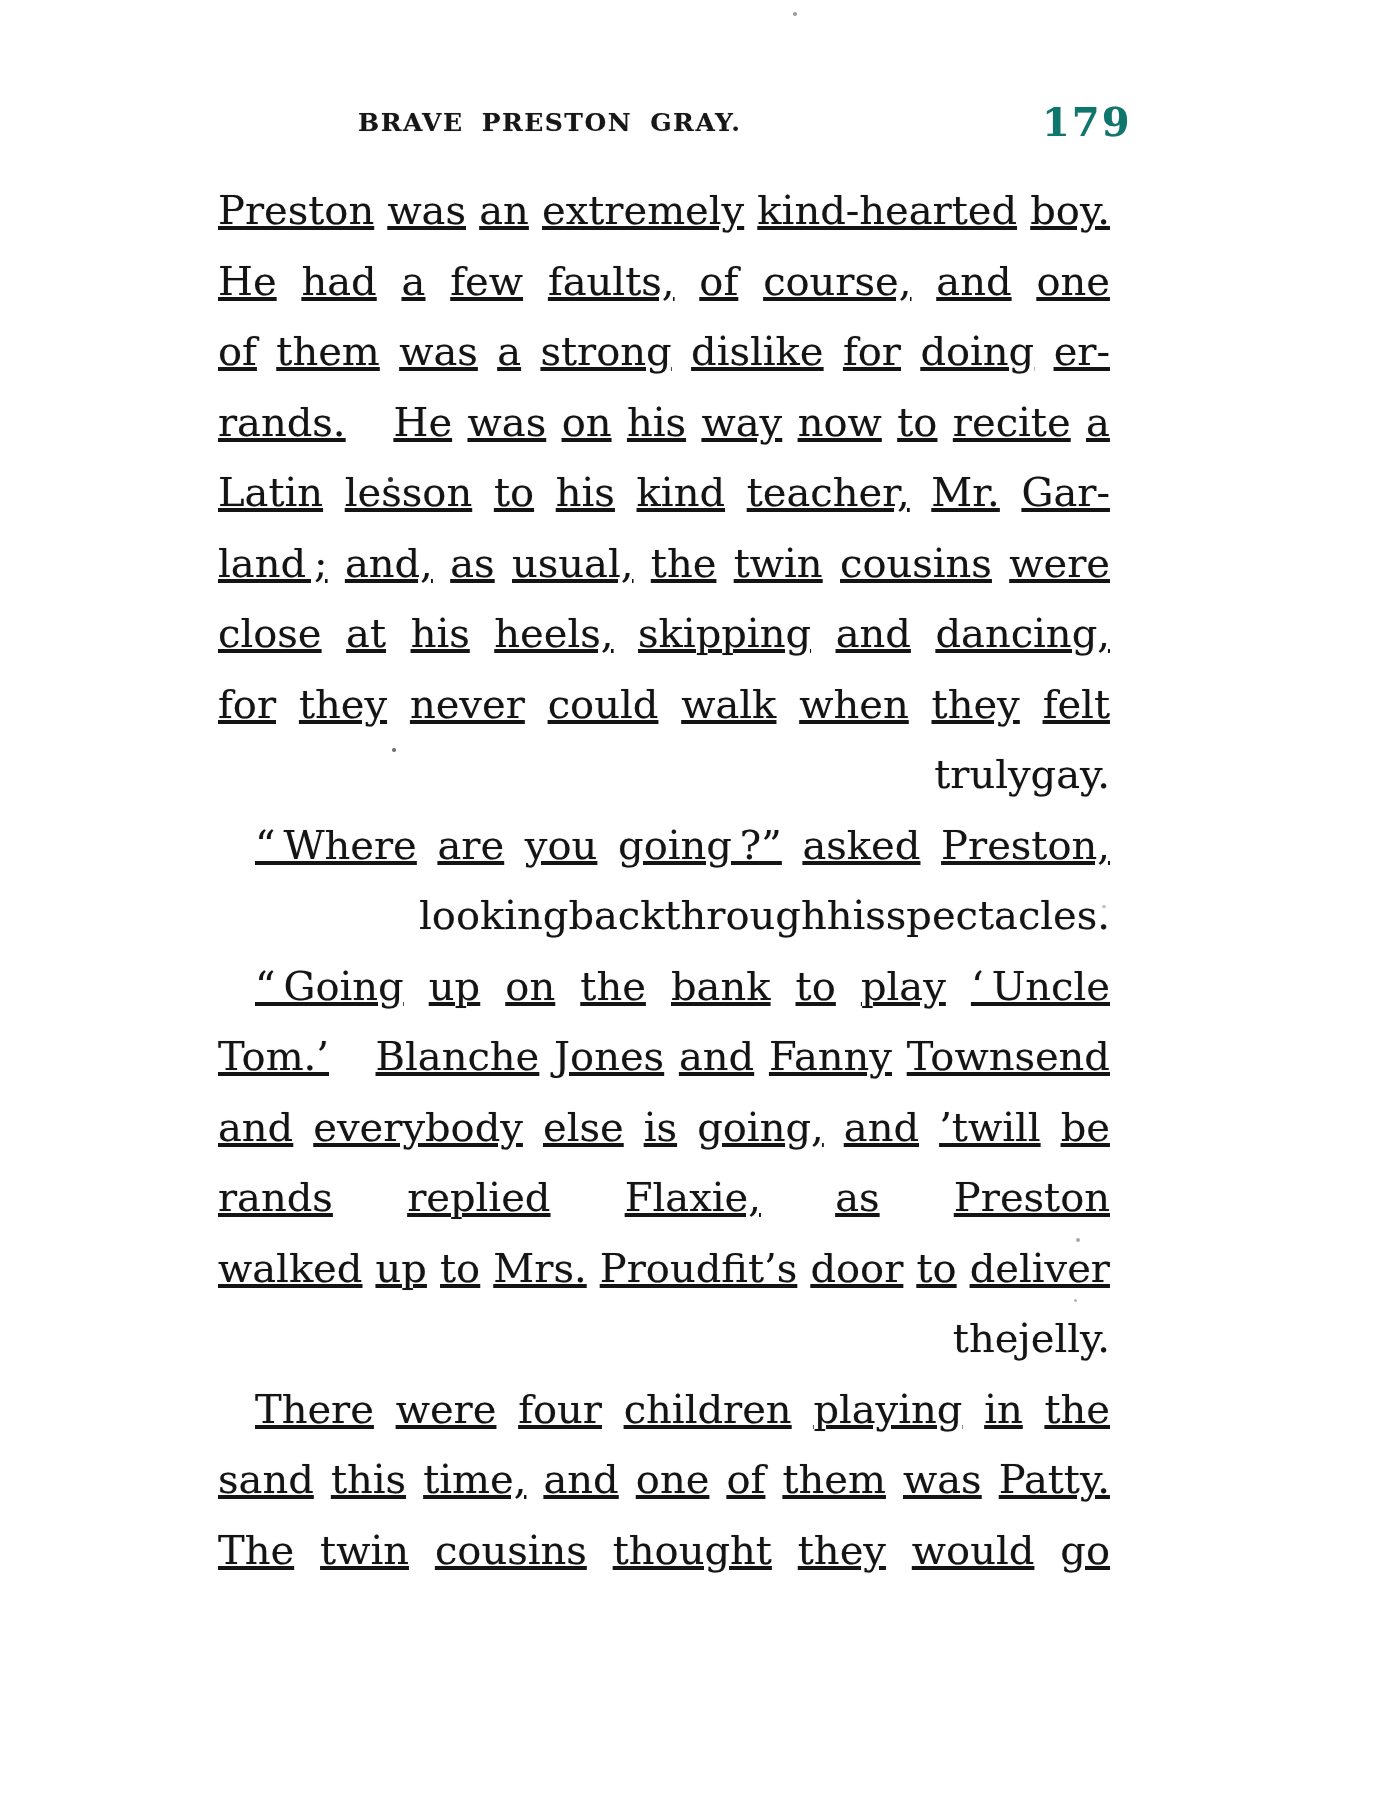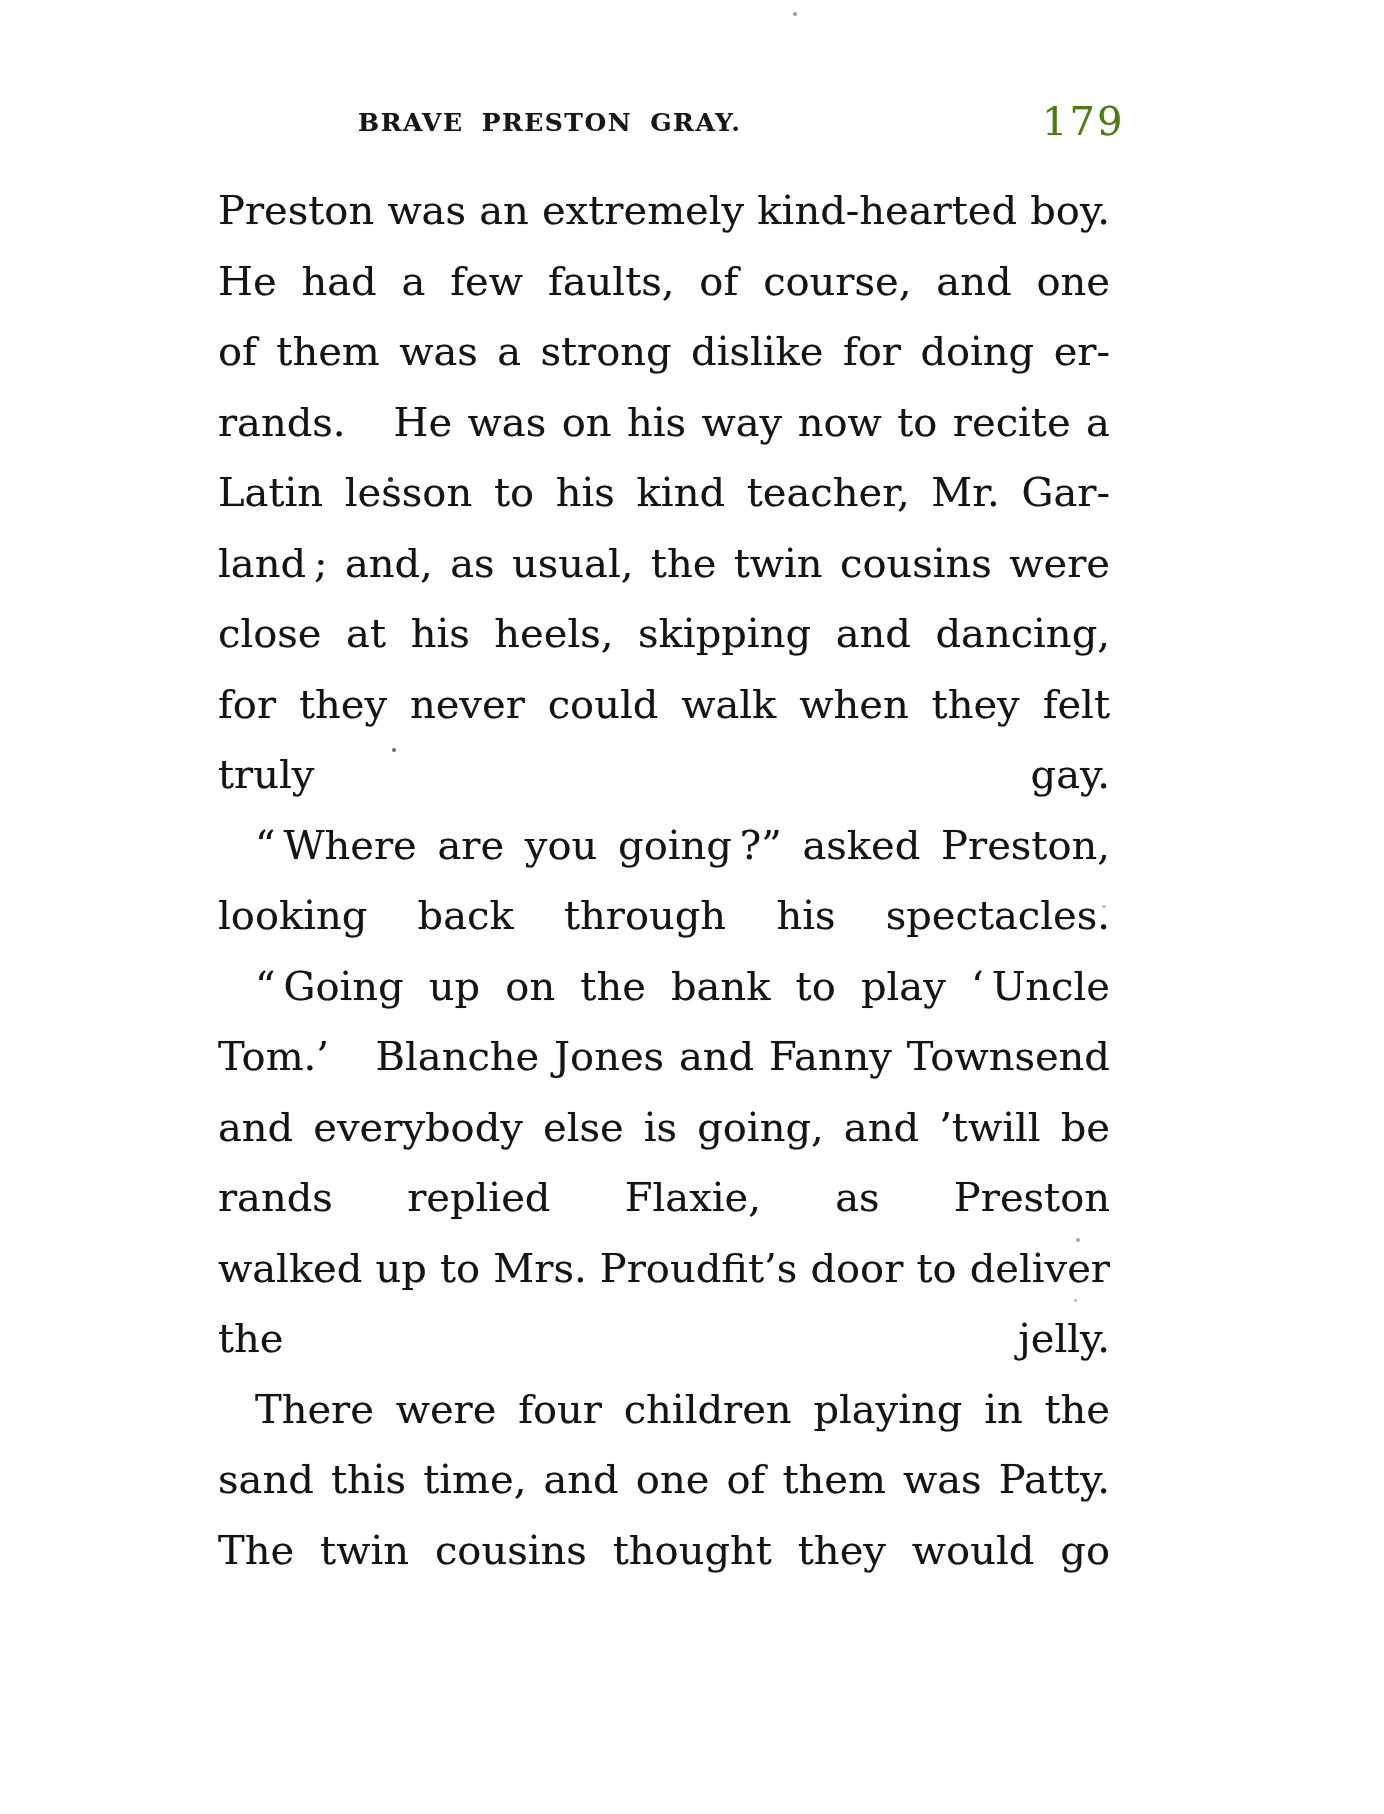--- a/index.html
+++ b/index.html
@@ -16,33 +16,33 @@
   .running-head { position: absolute; left: 0; top: 0; width: 100%; height: 160px; }
   .head-title {
     position: absolute; left: 358px; top: 108px;
     font-size: 25px; font-weight: bold;
     letter-spacing: 1.5px; word-spacing: 8px;
     color: #171717;
     text-shadow: 0 0 1px rgba(0,0,0,0.35);
   }
   .folio {
     position: absolute; left: 1042px; top: 98px;
-    font-size: 40px; font-weight: normal;
-    letter-spacing: 2px; color: #4d7c0f;
+    font-size: 40px; font-weight: bold;
+    letter-spacing: 2px; color: #0f766e;
     text-shadow: 0 0 1px rgba(0,0,0,0.3);
   }
   .text-block {
     position: absolute; left: 218px; top: 175px; width: 892px;
     font-size: 40px; color: #141414;
   }
   .line {
     display: flex; height: 70.5px; align-items: baseline;
   }
-  .line.justify { justify-content: space-between; }
-  .line.ragged  { justify-content: space-between; column-gap: 13px; }
+  .line.justify { justify-content: space-between; text-decoration: underline; }
+  .line.ragged  { justify-content: flex-end; column-gap: 0; }
   .line.indent  { padding-left: 37px; text-align: center; }
   .w {
     white-space: pre; line-height: 70.5px;
     text-shadow: 0 0 1px rgba(20,20,20,0.4);
   }
   .sgap { width: 17px; line-height: 70.5px; }
   .speck { position: absolute; border-radius: 50%; display: block; }
 </style>
 </head>
 <body>

